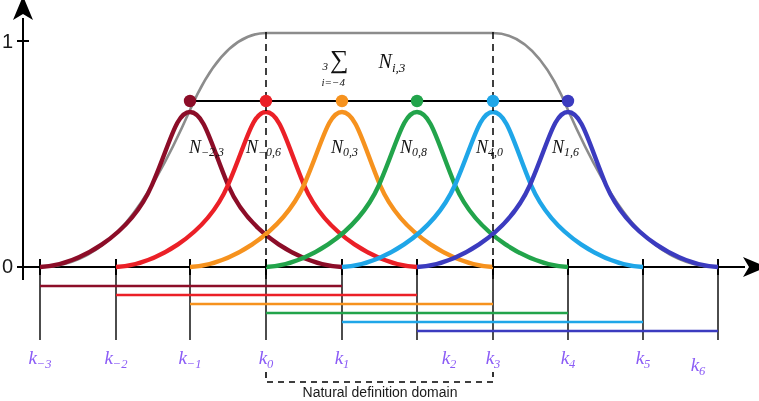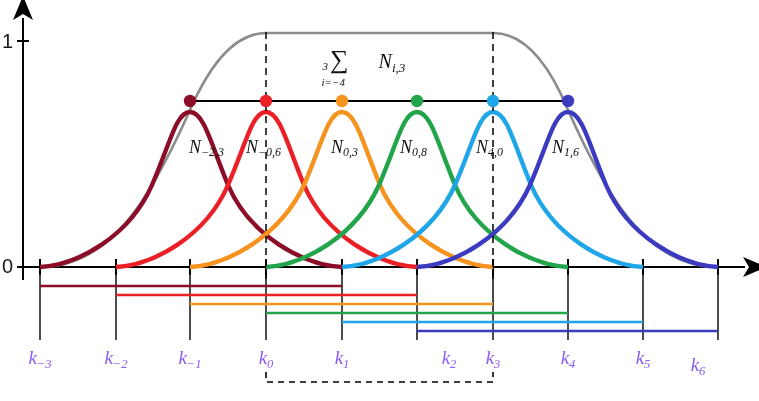--- a/index.html
+++ b/index.html
@@ -201,14 +201,15 @@
   <div class="ktick" style="left:568px;top:347px;">
     <span>k</span><span class="sub">4</span>
   </div>
   <div class="ktick" style="left:643px;top:347px;">
     <span>k</span><span class="sub">5</span>
   </div>
   <div class="ktick" style="left:698px;top:347px;margin-top:7px;">
     <span>k</span><span class="sub">6</span>
   </div>
 
+  <div class="domainlabel" style="left:380px;top:384px;">Natural definition domain</div>
 
 </div>
 
 </body></html>

